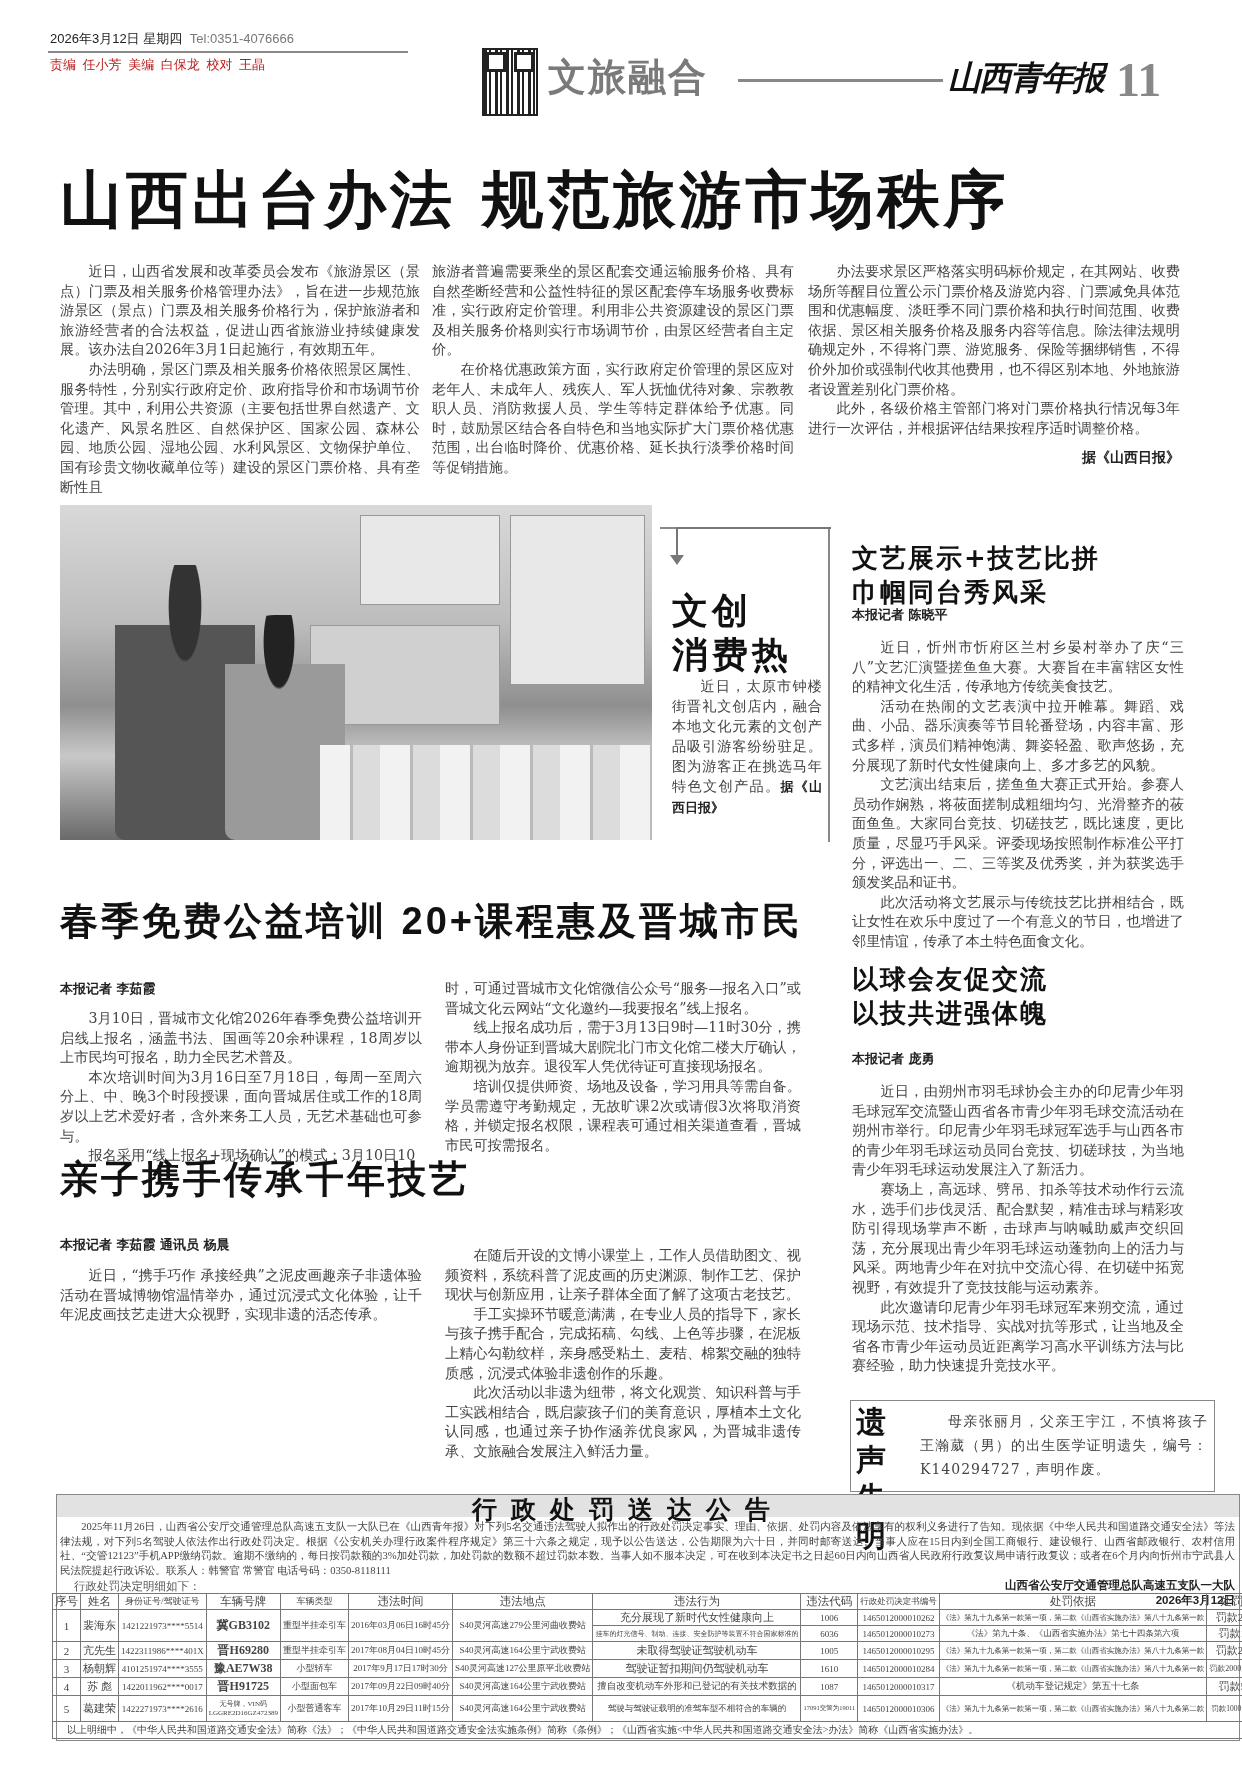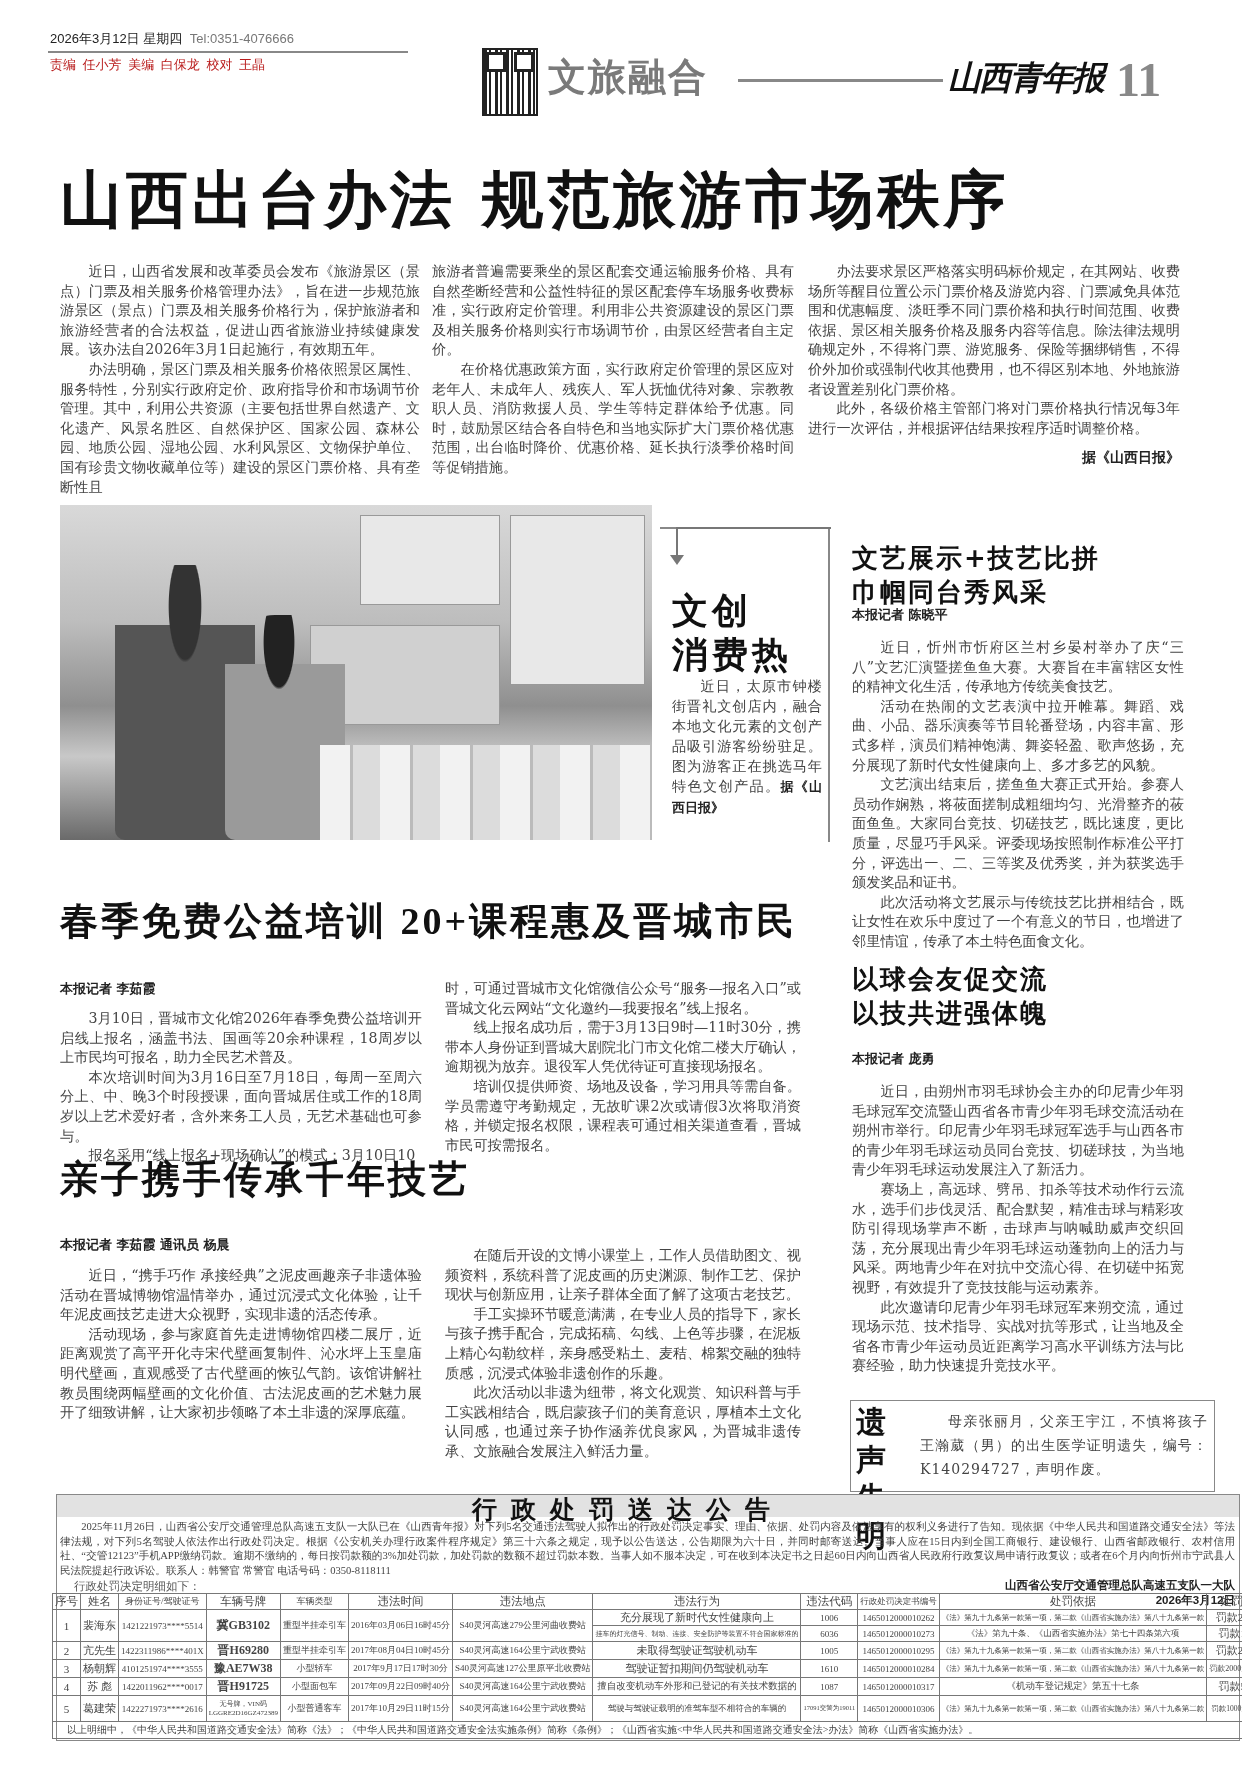--- a/index.html
+++ b/index.html
@@ -35,21 +35,21 @@
   .callout-box { left: 660px; top: 527px; width: 170px; height: 315px; border-right: 2px solid #888; border-top: 2px solid #888; }
   .callout-arrow-v { left: 676px; top: 527px; width: 2px; height: 30px; background: #777; }
   .callout-arrow-h { left: 676px; top: 527px; width: 155px; height: 2px; background: #777; }
   .callout-arrow-head { left: 670px; top: 555px; width: 0; height: 0; border-left: 7px solid transparent; border-right: 7px solid transparent; border-top: 10px solid #777; }
   .callout-title { left: 672px; top: 588px; font-size: 36px; font-weight: bold; color: #111; line-height: 44px; letter-spacing: 4px; }
   .callout-text { left: 672px; top: 676px; width: 150px; font-size: 14.2px; line-height: 20px; color: #444; text-align: justify; }
   .callout-text p { text-indent: 2em; }
 
   .sub-head { font-size: 26px; font-weight: bold; color: #111; line-height: 34px; font-family: "DejaVu Sans", sans-serif; letter-spacing: 2px; }
   .byline { font-family: "DejaVu Sans", sans-serif; font-weight: bold; font-size: 13px; color: #222; }
-  .head2 { font-size: 38px; font-weight: bold; color: #111; letter-spacing: 3px; font-family: Liberation Serif, serif; }
+  .head2 { font-size: 38px; font-weight: bold; color: #111; letter-spacing: 3px; font-family: Liberation Sans, sans-serif; }
 
   .lost-box { left: 850px; top: 1400px; width: 365px; height: 92px; border: 1px solid #888; }
   .lost-title { left: 856px; top: 1403px; font-size: 30px; font-weight: bold; color: #111; line-height: 38px; width: 62px; letter-spacing: 2px; font-family: "DejaVu Sans", sans-serif; }
   .lost-text { left: 920px; top: 1409px; width: 288px; font-size: 14px; line-height: 24px; color: #444; text-align: justify; letter-spacing: 1px; }
   .lost-text p { text-indent: 2em; }
 
   .notice { left: 56px; top: 1494px; width: 1184px; height: 247px; border: 1px solid #888; }
   .notice-title-bar { left: 57px; top: 1495px; width: 1182px; height: 22px; background: #e2e2e2; }
   .notice-title { left: 57px; top: 1493px; width: 1142px; text-align: center; font-size: 25px; font-weight: bold; color: #111; letter-spacing: 14px; font-family: Liberation Serif, serif; }
   .notice-body { left: 60px; top: 1520px; width: 1175px; font-size: 10.6px; line-height: 14.5px; color: #444; text-align: justify; font-family: "Liberation Serif", serif; }
@@ -147,21 +147,20 @@
 <div class="col" style="left:852px; top:1082px; width:332px;">
   <p>近日，由朔州市羽毛球协会主办的印尼青少年羽毛球冠军交流暨山西省各市青少年羽毛球交流活动在朔州市举行。印尼青少年羽毛球冠军选手与山西各市的青少年羽毛球运动员同台竞技、切磋球技，为当地青少年羽毛球运动发展注入了新活力。</p>
   <p>赛场上，高远球、劈吊、扣杀等技术动作行云流水，选手们步伐灵活、配合默契，精准击球与精彩攻防引得现场掌声不断，击球声与呐喊助威声交织回荡，充分展现出青少年羽毛球运动蓬勃向上的活力与风采。两地青少年在对抗中交流心得、在切磋中拓宽视野，有效提升了竞技技能与运动素养。</p>
   <p>此次邀请印尼青少年羽毛球冠军来朔交流，通过现场示范、技术指导、实战对抗等形式，让当地及全省各市青少年运动员近距离学习高水平训练方法与比赛经验，助力快速提升竞技水平。</p>
 </div>
 
 <div class="abs head2" style="left:60px; top:1154px;">亲子携手传承千年技艺</div>
 <div class="abs byline" style="left:60px; top:1236px;">本报记者 李茹霞 通讯员 杨晨</div>
 <div class="col" style="left:60px; top:1266px; width:362px;">
   <p>近日，“携手巧作 承接经典”之泥皮画趣亲子非遗体验活动在晋城博物馆温情举办，通过沉浸式文化体验，让千年泥皮画技艺走进大众视野，实现非遗的活态传承。</p>
-  <p>活动现场，参与家庭首先走进博物馆四楼二展厅，近距离观赏了高平开化寺宋代壁画复制件、沁水坪上玉皇庙明代壁画，直观感受了古代壁画的恢弘气韵。该馆讲解社教员围绕两幅壁画的文化价值、古法泥皮画的艺术魅力展开了细致讲解，让大家初步领略了本土非遗的深厚底蕴。</p>
 </div>
 <div class="col" style="left:445px; top:1246px; width:356px;">
   <p>在随后开设的文博小课堂上，工作人员借助图文、视频资料，系统科普了泥皮画的历史渊源、制作工艺、保护现状与创新应用，让亲子群体全面了解了这项古老技艺。</p>
   <p>手工实操环节暖意满满，在专业人员的指导下，家长与孩子携手配合，完成拓稿、勾线、上色等步骤，在泥板上精心勾勒纹样，亲身感受粘土、麦秸、棉絮交融的独特质感，沉浸式体验非遗创作的乐趣。</p>
   <p>此次活动以非遗为纽带，将文化观赏、知识科普与手工实践相结合，既启蒙孩子们的美育意识，厚植本土文化认同感，也通过亲子协作涵养优良家风，为晋城非遗传承、文旅融合发展注入鲜活力量。</p>
 </div>
 
 <div class="abs lost-box"></div>
 <div class="abs lost-title">
   <div>遗声</div>

